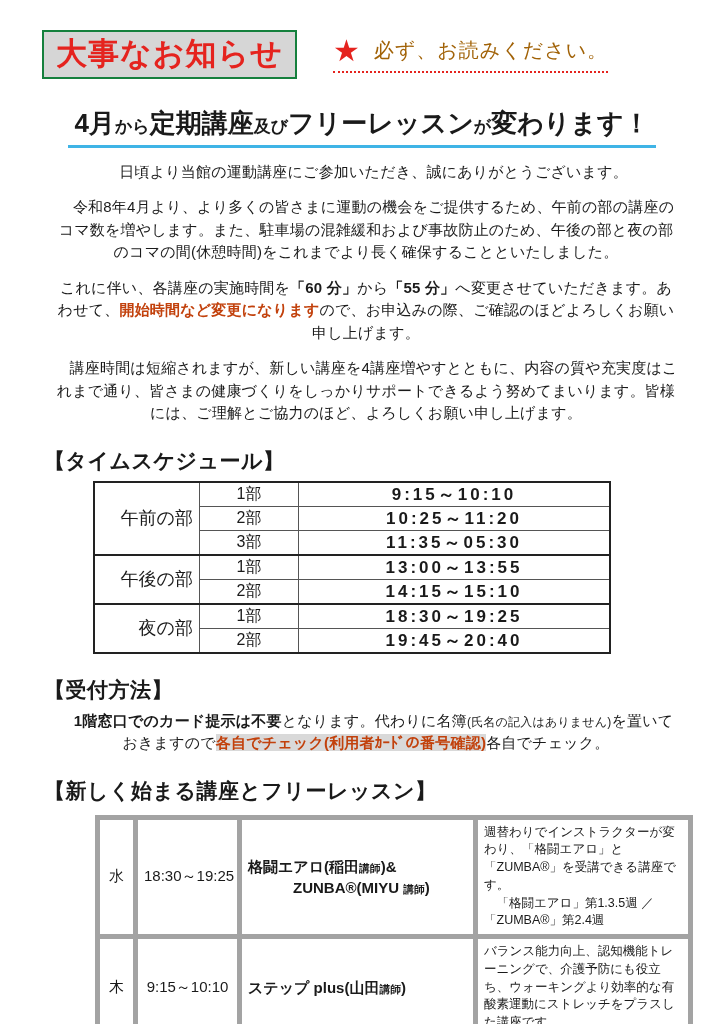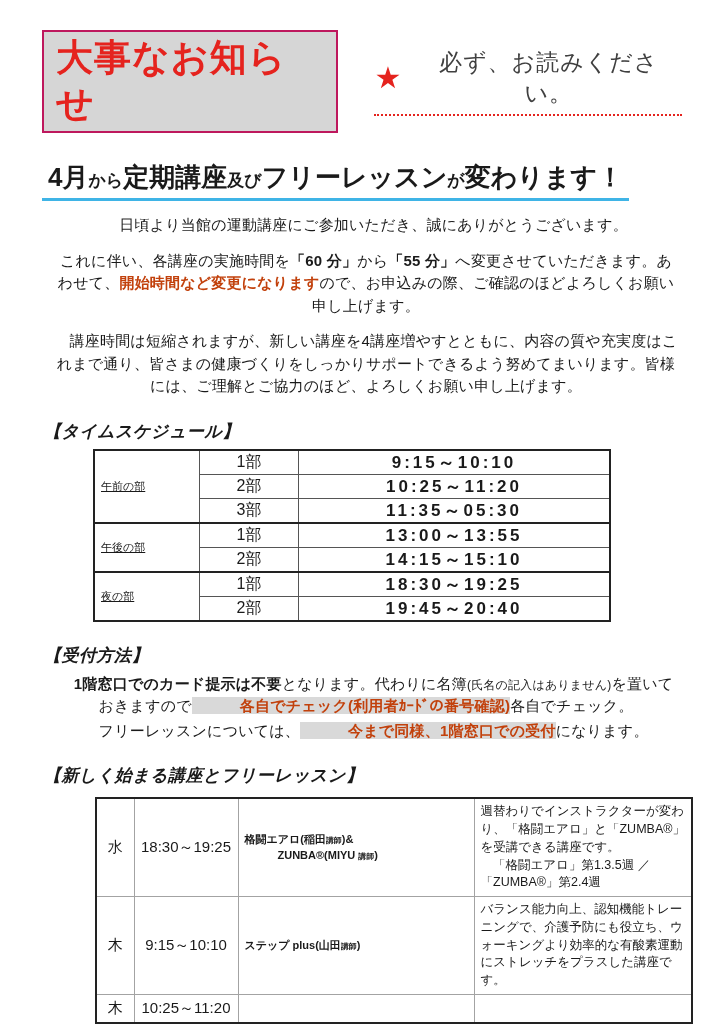--- a/index.html
+++ b/index.html
@@ -1,80 +1,81 @@
 <!DOCTYPE html>
 <html lang="ja"><head>
 <meta charset="utf-8">
 <style>
   html,body{margin:0;padding:0;background:#fff;}
   body{font-family:"Liberation Sans","DejaVu Sans",sans-serif;color:#1a1a1a;}
   .page{position:relative;width:724px;height:1024px;background:#ffffff;overflow:hidden;box-sizing:border-box;padding:30px 42px 10px 42px;}
 
   
   .header-row{display:flex;align-items:center;gap:36px;}
-  .badge{display:inline-block;background:#d6d6d6;border:2px solid #be185d;color:#e5231e;
-         font-size:37px;font-weight:bold;padding:3px 12px;letter-spacing:1px;line-height:1.25;}
+  .badge{display:inline-block;background:#d6d6d6;border:2px solid #15803d;color:#e5231e;
+         font-size:31px;font-weight:bold;padding:3px 12px;letter-spacing:1px;line-height:1.25;}
   .note-underline{display:inline-flex;align-items:center;gap:14px;border-bottom:2px dotted #e5231e;padding-bottom:5px;}
   .star{color:#e5231e;font-size:30px;line-height:1;}
-  .note{color:#404040;font-size:23px;letter-spacing:1px;text-align:center;}
+  .note{color:#a16207;font-size:20px;letter-spacing:1px;text-align:center;}
 
   
-  .title-wrap{margin:24px 0 6px 0;}
+  .title-wrap{text-align:center;margin:24px 0 6px 0;}
   .title{display:inline-block;margin:0;border-bottom:3px solid #3fb4e6;padding:0 6px 5px 6px;font-weight:bold;line-height:1.15;}
   .title .big{font-size:26px;font-weight:bold;}
   .title .mid{font-size:17px;font-weight:bold;}
 
   
   .body-p{font-size:15px;line-height:1.5;margin:13px 4px 13px 12px;letter-spacing:0.2px;text-align:center;}
   .tight{margin-top:2px;margin-bottom:2px;}
 
   
-  .sec{font-size:17px;font-weight:bold;margin:22px 0 6px 2px;letter-spacing:0.5px;font-style:italic;}
+  .sec{font-size:21px;font-weight:bold;margin:22px 0 6px 2px;letter-spacing:0.5px;}
 
   
   .b{font-weight:bold;}
   .r{color:#c2410c;}
   .s{font-size:0.8em;}
   .xs{font-size:0.72em;}
-  .hl{background:#d9d9d9;padding-left:48px;}
+  .hl{background:#d9d9d9;}
 
   
   table.sched{border-collapse:collapse;margin:4px 0 0 51px;border:2px solid #222;}
   table.sched td{border:1px solid #555;padding:0 6px;height:23px;font-size:16px;}
-  table.sched td.grp{width:92px;text-align:left;font-size:11px;text-decoration:underline;}
+  table.sched td.grp{width:92px;text-align:right;font-size:18px;}
   table.sched td.part{width:86px;text-align:center;}
   table.sched td.time{width:298px;text-align:center;font-weight:bold;font-size:17px;letter-spacing:3px;}
   table.sched tr.gsep td{border-top:2px solid #222;}
 
   
   table.courses{border-collapse:collapse;margin:10px 0 0 53px;border:2px solid #222;width:598px;table-layout:fixed;}
-  table.courses td{border:1px solid #a3a3a3;padding:4px 6px;vertical-align:middle;box-sizing:border-box;}
+  table.courses td{border:5px solid #a3a3a3;padding:4px 6px;vertical-align:middle;box-sizing:border-box;}
   td.day{width:38px;text-align:center;font-size:15px;padding:4px 2px;}
   td.ctime{width:104px;text-align:center;font-size:15px;padding:4px 2px;white-space:nowrap;}
-  td.cname{width:236px;font-size:11px;line-height:1.4;padding:3px 5px;}
+  td.cname{width:236px;font-size:15px;line-height:1.4;padding:3px 5px;}
   td.cdesc{font-size:12.5px;line-height:1.42;padding:3px 6px;}
 </style>
 </head>
 <body>
 
 <div class="page">
 
   <div class="header-row">
     <div class="badge">大事なお知らせ</div>
     <div class="note-underline">
       <span class="star">★</span>
       <span class="note">必ず、お読みください。</span>
     </div>
   </div>
 
   <div class="title-wrap">
     <h1 class="title"><span class="big">4月</span><span class="mid">から</span><span class="big">定期講座</span><span class="mid">及び</span><span class="big">フリーレッスン</span><span class="mid">が</span><span class="big">変わります！</span></h1>
   </div>
 
   <p class="body-p">　日頃より当館の運動講座にご参加いただき、誠にありがとうございます。</p>
+  <p class="body-p">　令和8年4月より、より多くの皆さまに運動の機会をご提供するため、午前の部の講座のコマ数を増やします。また、駐車場の混雑緩和および事故防止のため、午後の部と夜の部のコマの間(休憩時間)をこれまでより長く確保することといたしました。</p>
   <p class="body-p"><span>これに伴い、各講座の実施時間を</span><span class="b">「60 分」</span><span>から</span><span class="b">「55 分」</span><span>へ変更させていただきます。あわせて、</span><span class="r b">開始時間など変更になります</span><span>ので、お申込みの際、ご確認のほどよろしくお願い申し上げます。</span></p>
   <p class="body-p">　講座時間は短縮されますが、新しい講座を4講座増やすとともに、内容の質や充実度はこれまで通り、皆さまの健康づくりをしっかりサポートできるよう努めてまいります。皆様には、ご理解とご協力のほど、よろしくお願い申し上げます。</p>
 
   <h2 class="sec">【タイムスケジュール】</h2>
   <table class="sched">
     <tbody>
         <tr>
       <td class="grp" rowspan="3">午前の部</td>
       <td class="part">1部</td>
       <td class="time">9:15～10:10</td>
@@ -103,21 +104,20 @@
     </tr>
     <tr>
       <td class="part">2部</td>
       <td class="time">19:45～20:40</td>
     </tr>
   </tbody>
     </table>
 
   <h2 class="sec">【受付方法】</h2>
   <p class="body-p tight"><span>　</span><span class="b">1階窓口でのカード提示は不要</span><span>となります。代わりに名簿</span><span class="s">(氏名の記入はありません)</span><span>を置いておきますので</span><span class="r b hl">各自でチェック(利用者ｶｰﾄﾞの番号確認)</span><span>各自でチェック。</span></p>
-  <p class="body-p tight"><span>　フリーレッスンについては、</span><span class="r b hl">今まで同様、1階窓口での受付</span><span>になります。</span></p>
 
   <h2 class="sec">【新しく始まる講座とフリーレッスン】</h2>
   <table class="courses">
     <tbody>
         <tr>
       <td class="day">水</td>
       <td class="ctime">18:30～19:25</td>
       <td class="cname"><span class="b">格闘エアロ(稲田</span><span class="b xs">講師</span><span class="b">)&amp;</span><br><span class="b">　　　ZUNBA®(MIYU </span><span class="b xs">講師</span><span class="b">)</span></td>
       <td class="cdesc"><span>週替わりでインストラクターが変わり、「格闘エアロ」と「ZUMBA®」を受講できる講座です。</span><br><span>　「格闘エアロ」第1.3.5週 ／ 「ZUMBA®」第2.4週</span></td>
     </tr>

